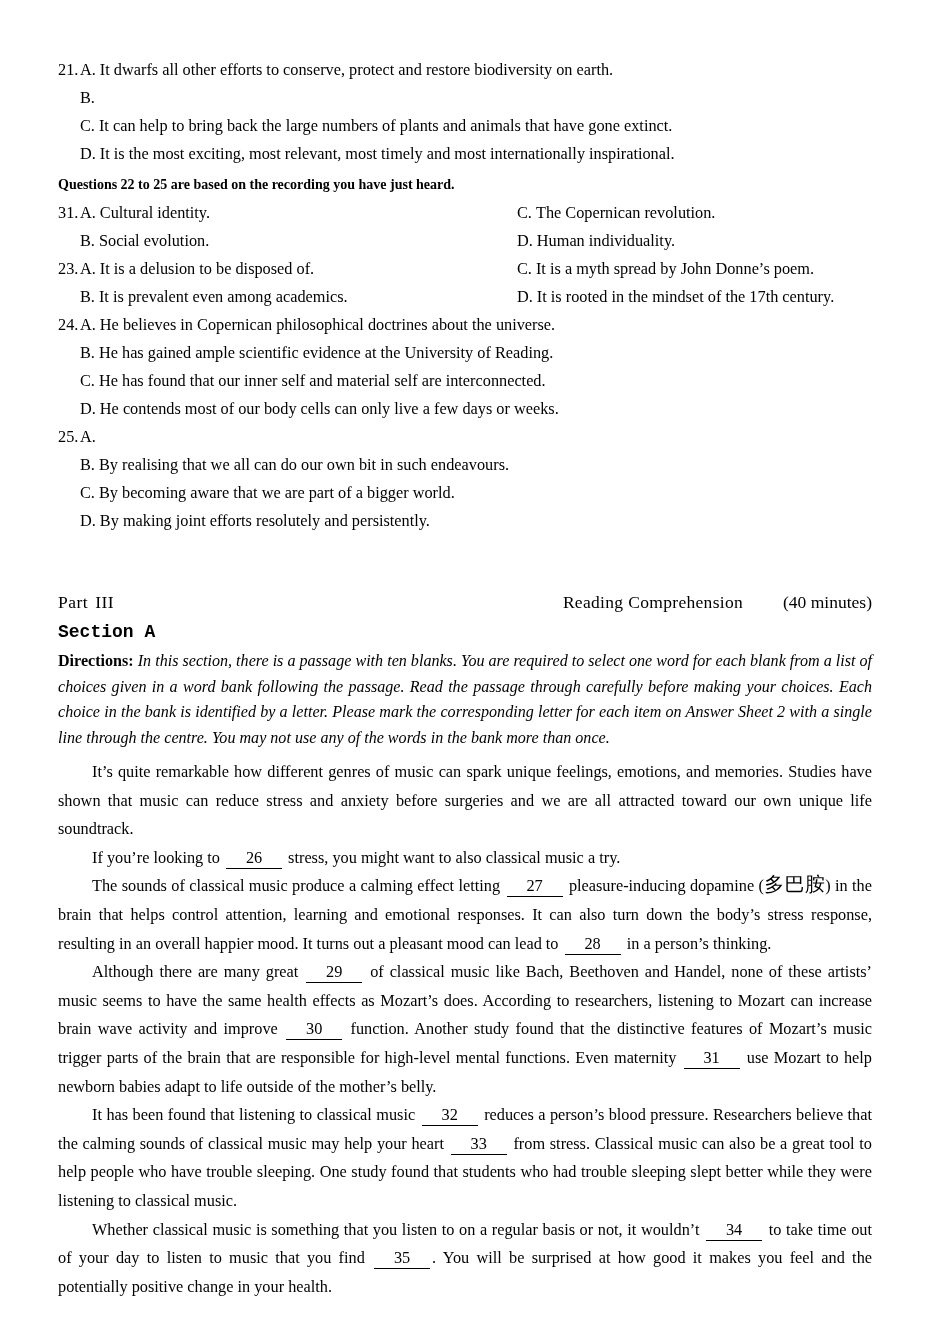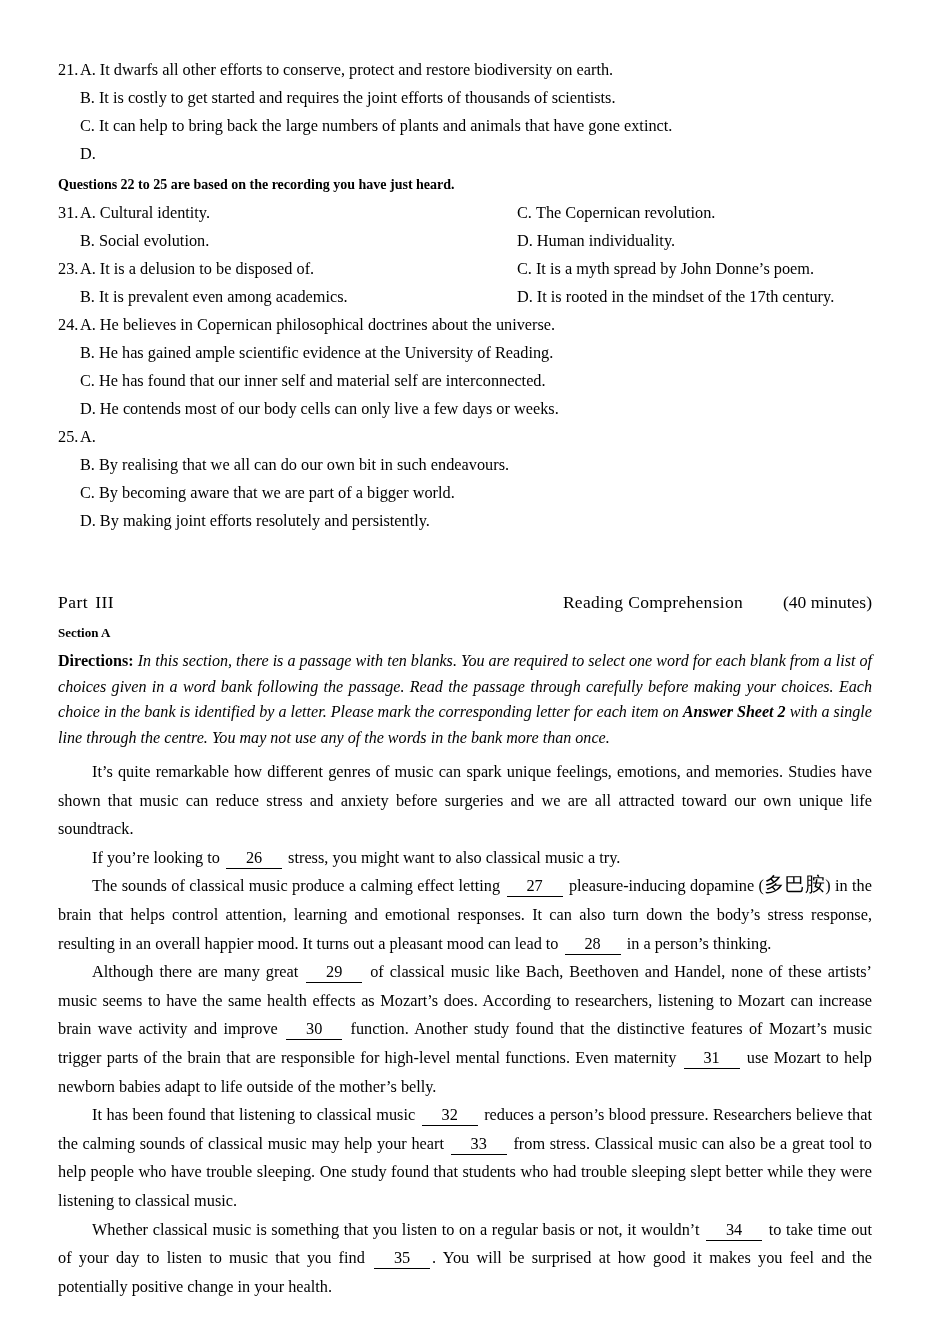--- a/index.html
+++ b/index.html
@@ -79,38 +79,39 @@
     flex: 1 1 auto;
     text-align: right;
     letter-spacing: 0.3px;
     padding-right: 40px;
   }
   .part-center .rc-word { margin-right: 5px; }
   .part-right { flex: 0 0 auto; }
 
   .section-label {
     font-weight: bold;
-    font-size: 13px;
+    font-size: 18px;
     line-height: 27px;
+    font-family: Liberation Mono, monospace;
   }
 
   
   .directions {
     font-size: 16.1px;
     line-height: 25.5px;
     text-align: justify;
     font-style: italic;
     margin-top: 2px;
   }
   .directions .lead {
     font-style: normal;
     font-weight: bold;
   }
   .directions .bi {
-    font-weight: bold;
+    font-weight: normal;
     font-style: italic;
   }
 
   
   .passage { margin-top: 8px; }
   .para {
     font-size: 16.3px;
     line-height: 28.6px;
     text-align: justify;
     text-justify: inter-word;
@@ -138,30 +139,30 @@
 
   <div class="q-block">
     <div class="opt-row">
       <span class="opt-num">21.</span>
       <span class="opt-letter">A.</span>
       <span class="opt-text">It dwarfs all other efforts to conserve, protect and restore biodiversity on earth.</span>
     </div>
     <div class="opt-row">
       <span class="opt-num blank-num">21.</span>
       <span class="opt-letter">B.</span>
-      <span class="opt-text">It is costly to get started and requires the joint efforts of thousands of scientists.</span>
     </div>
     <div class="opt-row">
       <span class="opt-num blank-num">21.</span>
       <span class="opt-letter">C.</span>
       <span class="opt-text">It can help to bring back the large numbers of plants and animals that have gone extinct.</span>
     </div>
     <div class="opt-row">
       <span class="opt-num blank-num">21.</span>
       <span class="opt-letter">D.</span>
+      <span class="opt-text">It is the most exciting, most relevant, most timely and most internationally inspirational.</span>
     </div>
   </div>
 
   <div class="directions-head">Questions 22 to 25 are based on the recording you have just heard.</div>
 
   <div class="q-block">
     <div class="opt-row">
       <span class="opt-col-left">
         <span class="opt-num">31.</span>
         <span class="opt-letter">A.</span>

